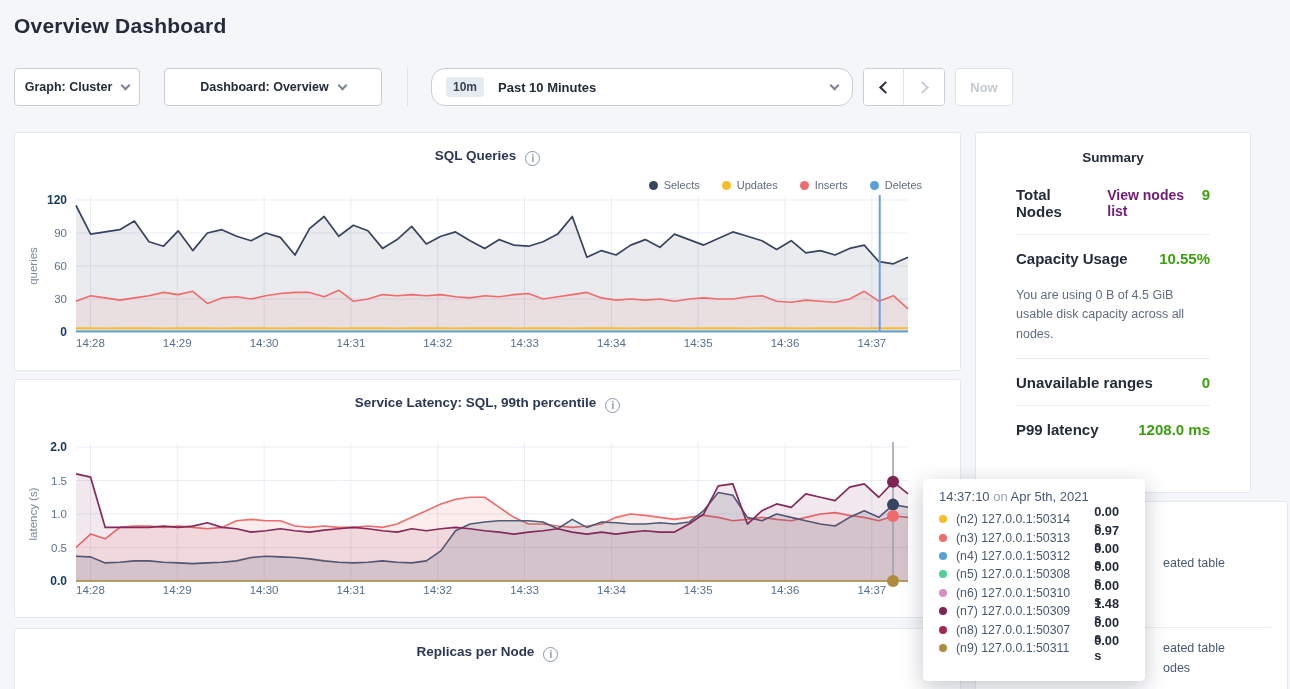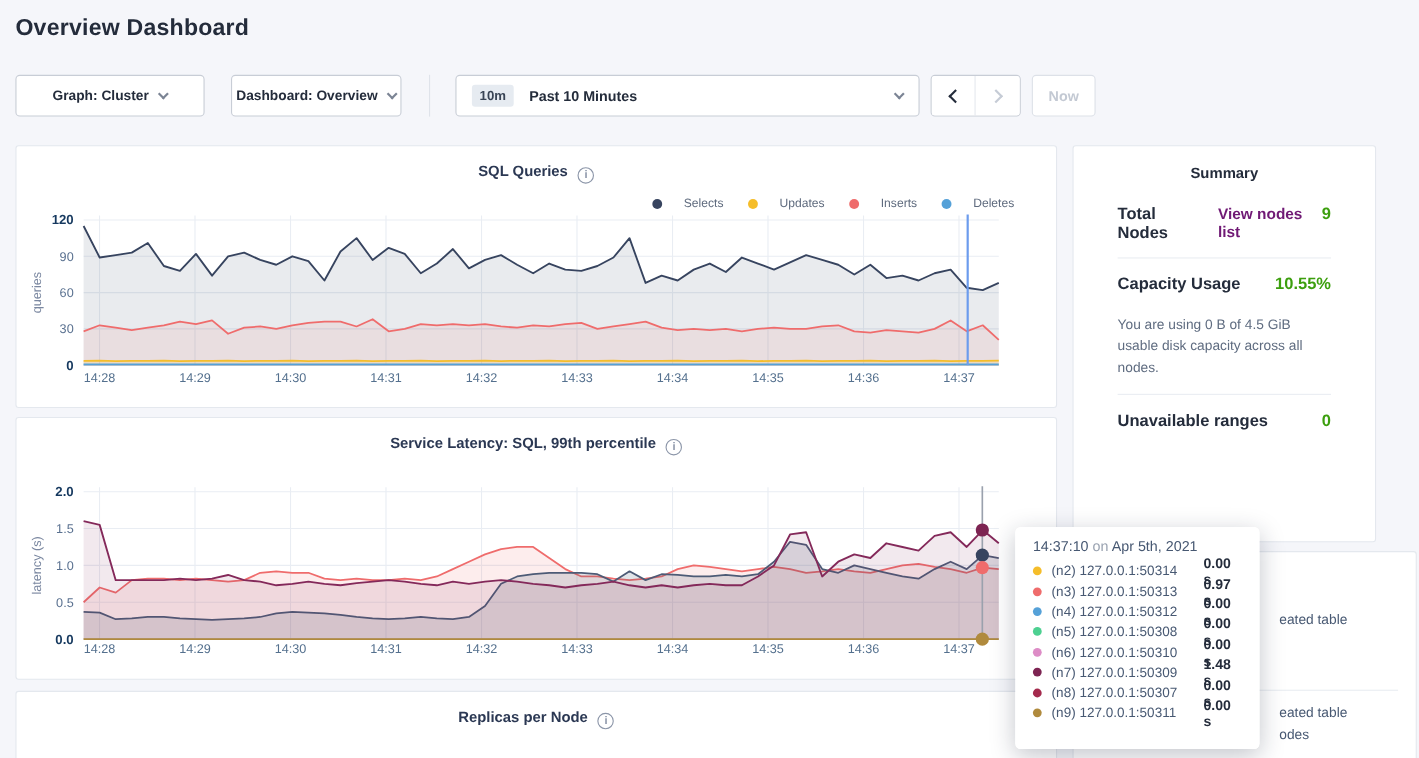--- a/index.html
+++ b/index.html
@@ -7,45 +7,45 @@
   body { font-family:"Liberation Sans","DejaVu Sans",sans-serif; background:#f5f6fa; color:#242c3b; position:relative; }
 
   .page { position:absolute; inset:0; }
 
   h1.page-title { position:absolute; top:14px; left:14px; font-size:21px; font-weight:600; color:#242c3b; letter-spacing:.2px; }
 
   
   .controls { position:absolute; top:68px; left:14px; height:38px; display:flex; align-items:center; }
   .btn { background:#fff; border:1px solid #c8cdd6; border-radius:4px; height:38px; font-family:inherit;
          font-size:12.5px; font-weight:700; color:#242c3b; cursor:pointer; display:flex; align-items:center; justify-content:center; }
-  .dd1 { width:172px; }
-  .dd2 { width:155px; margin-left:24px; }
+  .dd1 { width:126px; }
+  .dd2 { width:218px; margin-left:24px; }
   .vdiv { width:1px; height:38px; background:#dfe3ea; margin-left:25px; }
-  .timepicker { width:422px; margin-left:23px; justify-content:flex-start; padding:12px 14px; }
+  .timepicker { width:422px; margin-left:23px; justify-content:flex-start; padding:12px 14px;border-radius:14px; }
   .tp-badge { background:#e6ebf1; color:#394455; border-radius:3px; font-size:12px; font-weight:700; padding:3px 7px; margin-right:14px; }
   .tp-label { font-size:13px; font-weight:700; flex:1; text-align:left; }
   .pager { display:flex; margin-left:10px; border:1px solid #c8cdd6; border-radius:4px; overflow:hidden; background:#fff; }
   .pg { width:40px; height:36px; border:none; background:#fff; cursor:pointer; display:flex; align-items:center; justify-content:center; }
   .pg.prev { border-right:1px solid #dfe3ea; }
   .now { width:58px; margin-left:10px; font-size:13px; color:#c3c9d3; border-color:#dde1e8; }
 
   .chv { display:inline-block; width:7px; height:7px; border-right:2px solid #7b8494; border-bottom:2px solid #7b8494; }
   .chv.down { transform:rotate(45deg); margin-left:10px; margin-bottom:3px; }
   .chv.big { width:9px; height:9px; border-width:2.5px; }
   .chv.left { border-color:#242c3b; transform:rotate(135deg); margin-left:4px; }
   .chv.right { border-color:#c6ccd6; transform:rotate(-45deg); margin-right:4px; }
 
   
   .panel { position:absolute; background:#fff; border:1px solid #e4e8ee; border-radius:3px; }
   .chart-panel { left:14px; width:947px; }
   .chart-title { text-align:center; padding-top:15px; font-size:13.5px; font-weight:700; color:#2b3853; }
   .info-icon { display:inline-flex; align-items:center; justify-content:center; width:15px; height:15px; border:1px solid #8b95a8;
                border-radius:50%; color:#8b95a8; font-size:10px; font-weight:600; margin-left:9px; vertical-align:-2px; cursor:pointer; }
   .legend { position:absolute; top:46px; right:38px; display:flex; gap:22px; }
-  .legend-item { display:flex; align-items:center; gap:20px; font-size:11px; color:#5f6b7e; cursor:pointer; }
+  .legend-item { display:flex; align-items:center; gap:6px; font-size:11px; color:#5f6b7e; cursor:pointer; }
   .legend-dot { width:9px; height:9px; border-radius:50%; }
   svg.chart { position:absolute; left:0; display:block; }
   #sql-svg { top:58px; }
   #latency-svg { top:53px; }
 
   
   .summary-panel { left:975px; top:132px; width:276px; height:361px; padding:0 40px; }
   .summary-panel h2 { text-align:center; font-size:13.5px; font-weight:700; color:#242c3b; padding:17px 0 6px; }
   .sum-row { padding:15px 0 14px; }
   .sum-row + .sum-row { border-top:1px solid #e9edf2; }
@@ -242,20 +242,26 @@
         <span class="sum-value">10.55%</span>
       </div>
       <div class="sum-desc">You are using 0 B of 4.5 GiB usable disk capacity across all nodes.</div>
     </div>
     <div class="sum-row">
       <div class="sum-head">
         <span class="sum-label">Unavailable ranges</span>
         <span class="sum-value">0</span>
       </div>
     </div>
+    <div class="sum-row">
+      <div class="sum-head">
+        <span class="sum-label">P99 latency</span>
+        <span class="sum-value">1208.0 ms</span>
+      </div>
+    </div>
   </aside>
 
   <aside class="panel events-panel">
     <div class="evt-frag f1">eated table</div>
     <div class="evt-div"></div>
     <div class="evt-frag f2">
       <div>eated table</div>
       <div>odes</div>
     </div>
   </aside>

